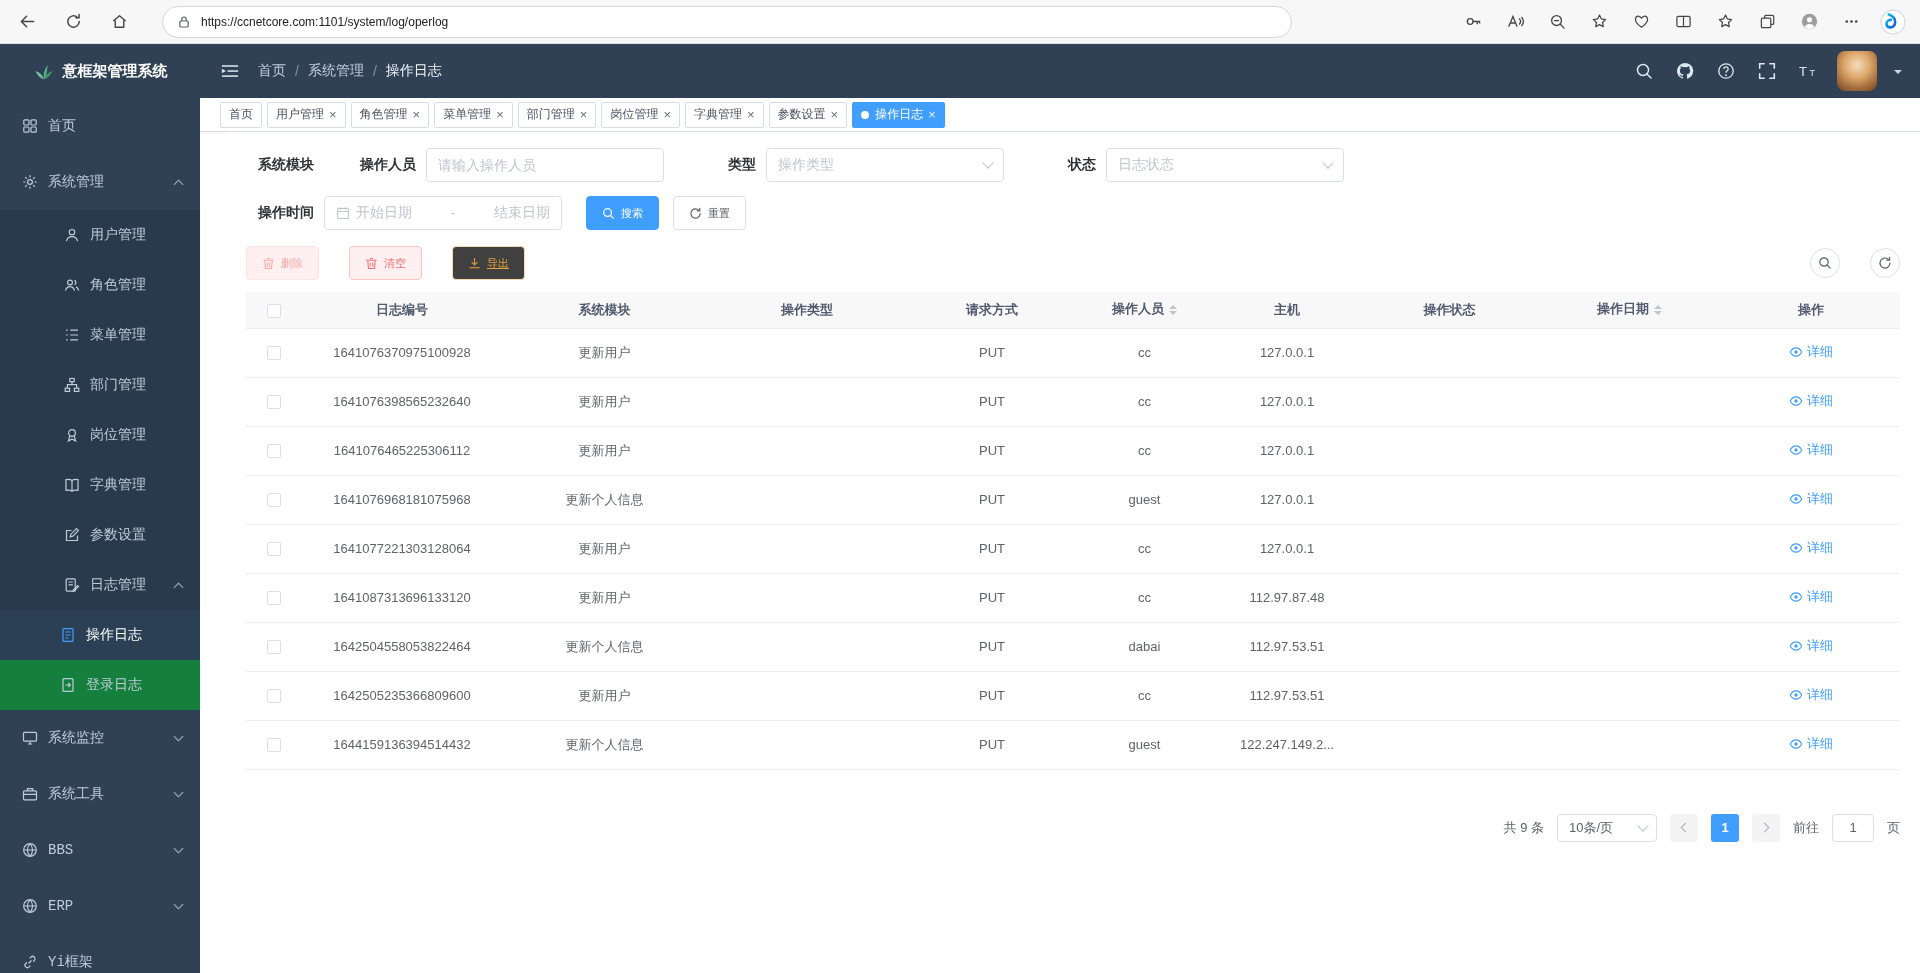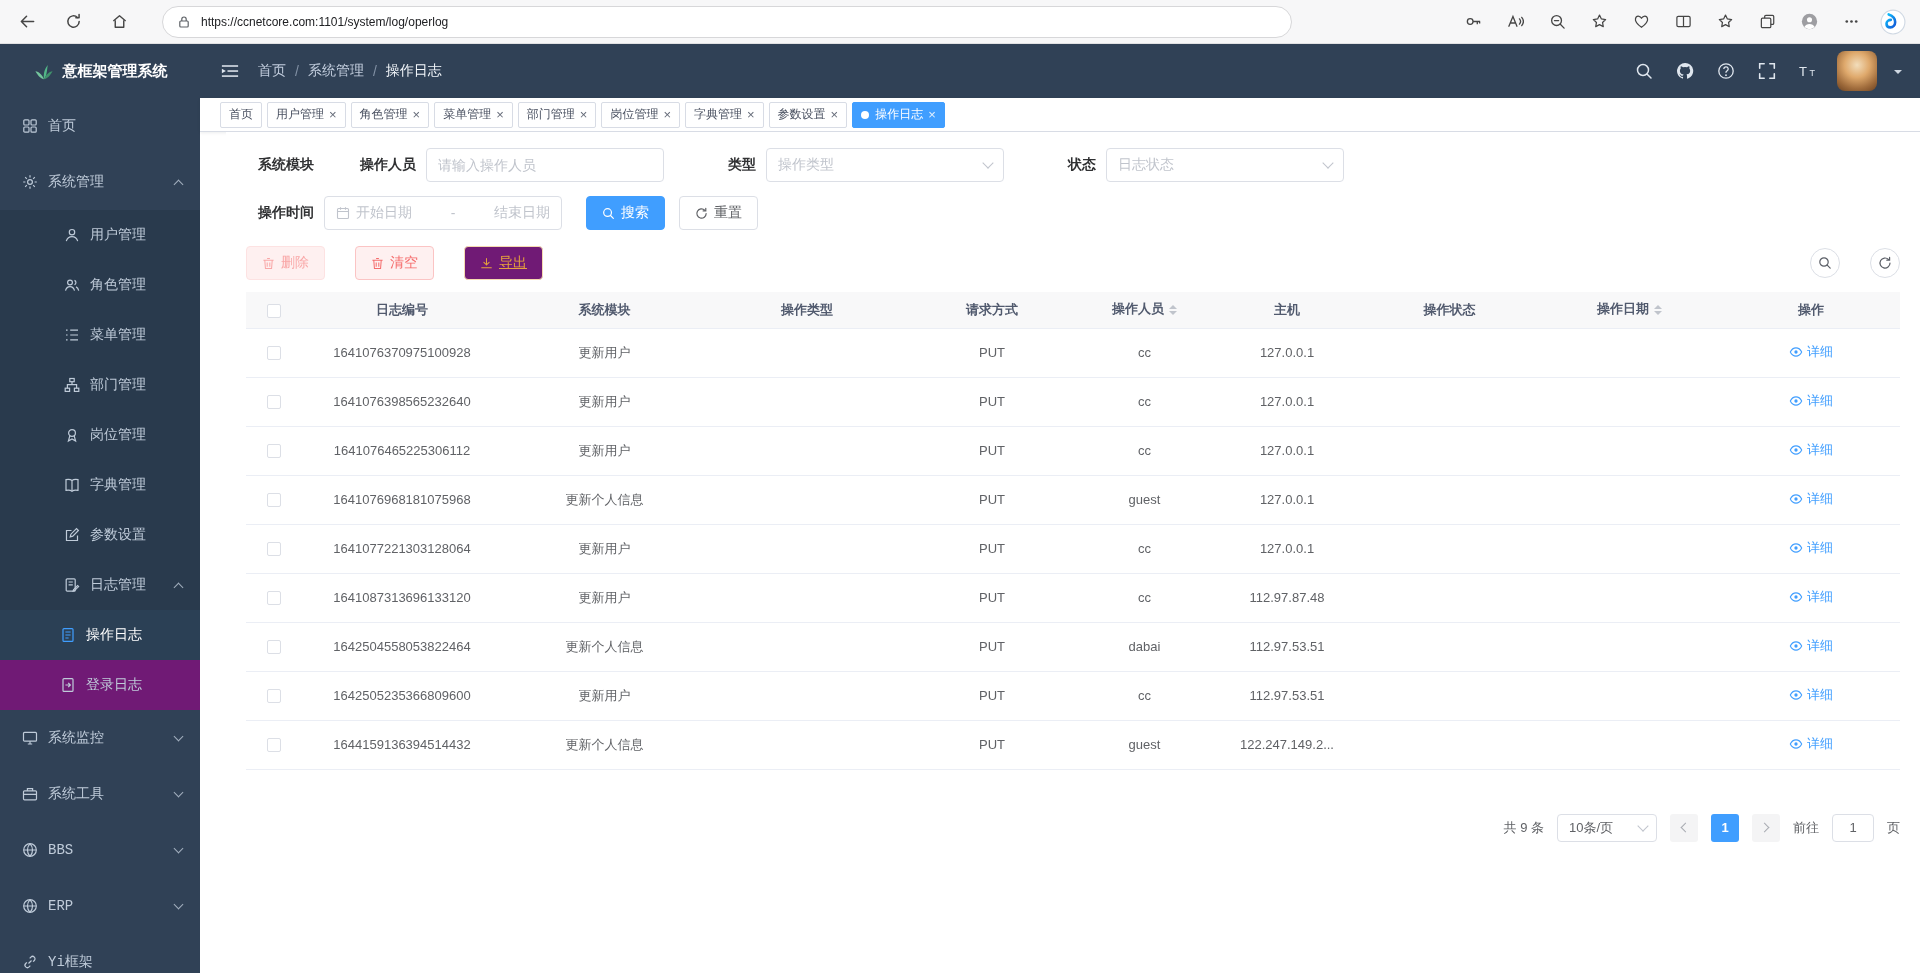--- a/index.html
+++ b/index.html
@@ -25,21 +25,21 @@
   .app { flex:1; display:flex; min-height:0; }
   .sidebar { width:200px; background:#304156; color:#bfcbd9; flex-shrink:0; display:flex; flex-direction:column; overflow:hidden;font-family:Liberation Mono, monospace; }
   .logo-row { height:54px; display:flex; align-items:center; justify-content:center; gap:8px; color:#fff; font-weight:bold; font-size:15px; flex-shrink:0; }
   .leaf svg { width:22px; height:22px; display:block; }
   .side-menu { flex:1; overflow:hidden; }
   .menu-item { display:flex; align-items:center; gap:10px; font-size:14px; padding:0 18px 0 22px; position:relative; }
   .menu-item .icon { width:16px; height:16px; display:flex; flex-shrink:0; }
   .menu-item .icon svg { width:16px; height:16px; }
   .menu-item.lvl1 { height:56px; }
   .menu-item.lvl2 { height:50px; background:#293a4d; padding-left:64px; }
-  .menu-item.lvl3 { height:50px; background:#701a75; padding-left:60px; }
+  .menu-item.lvl3 { height:50px; background:#15803d; padding-left:60px; }
   .menu-item.active { background:#2b4055; color:#fff; }
   .menu-item.active .icon { color:#409eff; }
   .mlabel { white-space:nowrap; }
   .menu-item .chev { margin-left:auto; width:7px; height:7px; border-right:1.4px solid currentColor; border-bottom:1.4px solid currentColor; opacity:.8; flex-shrink:0; }
   .chev-up { transform:rotate(-135deg); margin-top:4px; }
   .chev-down { transform:rotate(45deg); margin-top:-4px; }
 
   .main { flex:1; display:flex; flex-direction:column; min-width:0; }
   .topbar { height:54px; background:#304156; display:flex; align-items:center; padding:0 18px; flex-shrink:0; }
   .ticon { width:24px; height:24px; display:flex; align-items:center; justify-content:center; color:#dfe6ee; }
@@ -72,27 +72,27 @@
   .select-box, .date-box { display:flex; align-items:center; }
   .select-box { justify-content:space-between; }
   .placeholder { color:#c0c4cc; }
   .chevron-down { width:8px; height:8px; border-right:1.4px solid #c0c4cc; border-bottom:1.4px solid #c0c4cc; transform:rotate(45deg); margin-top:-4px; flex-shrink:0; }
   .date-box .cal { width:14px; height:14px; color:#c0c4cc; display:flex; margin-right:6px; flex-shrink:0; }
   .date-box .cal svg { width:14px; height:14px; }
   .d-start { flex:1; }
   .d-sep { color:#c0c4cc; padding:0 8px; }
   .d-end { flex:1; text-align:right; }
 
-  .btn { height:34px; border-radius:4px; font-size:14px; font-family:inherit; display:inline-flex; align-items:center; gap:6px; padding:16px 15px; border:1px solid transparent; background:#fff; }
+  .btn { height:34px; border-radius:4px; font-size:11px; font-family:inherit; display:inline-flex; align-items:center; gap:6px; padding:16px 15px; border:1px solid transparent; background:#fff; }
   .btn svg { width:13px; height:13px; }
   .btn-primary { background:#409eff; border-color:#409eff; color:#fff; margin-right:14px; }
   .btn-default { border-color:#dcdfe6; color:#606266; }
   .btn-danger-disabled { background:#fef0f0; border-color:#fde2e2; color:#f9a7a7; cursor:not-allowed; }
   .btn-danger-plain { background:#fef0f0; border-color:#fbc4c4; color:#f56c6c; }
-  .btn-warning-plain { background:#701a75; border-color:#f5dab1; color:#e6a23c;text-decoration:underline; }
+  .btn-warning-plain { background:#404040; border-color:#f5dab1; color:#e6a23c;text-decoration:underline; }
 
   .toolbar { display:flex; align-items:center; gap:30px; margin-top:16px; }
   .tool-icon-btn { width:30px; height:30px; display:flex; align-items:center; justify-content:center; color:#5a5e66; border:1px solid #dcdfe6; border-radius:50%; background:#fff; }
   .tool-icon-btn svg { width:14px; height:14px; }
   .tool-icon-btn.first { margin-left:auto; }
 
   
   table.grid { width:100%; border-collapse:collapse; table-layout:fixed; margin-top:12px; }
   .grid th { height:36px; background:#f8f8f9; color:#515a6e; font-size:13px; font-weight:700; text-align:center; border-bottom:1px solid #ebeef5; white-space:nowrap; }
   .grid td { height:49px; font-size:13px; color:#606266; text-align:center; border-bottom:1px solid #ebeef5; white-space:nowrap; overflow:hidden; text-overflow:ellipsis; }

